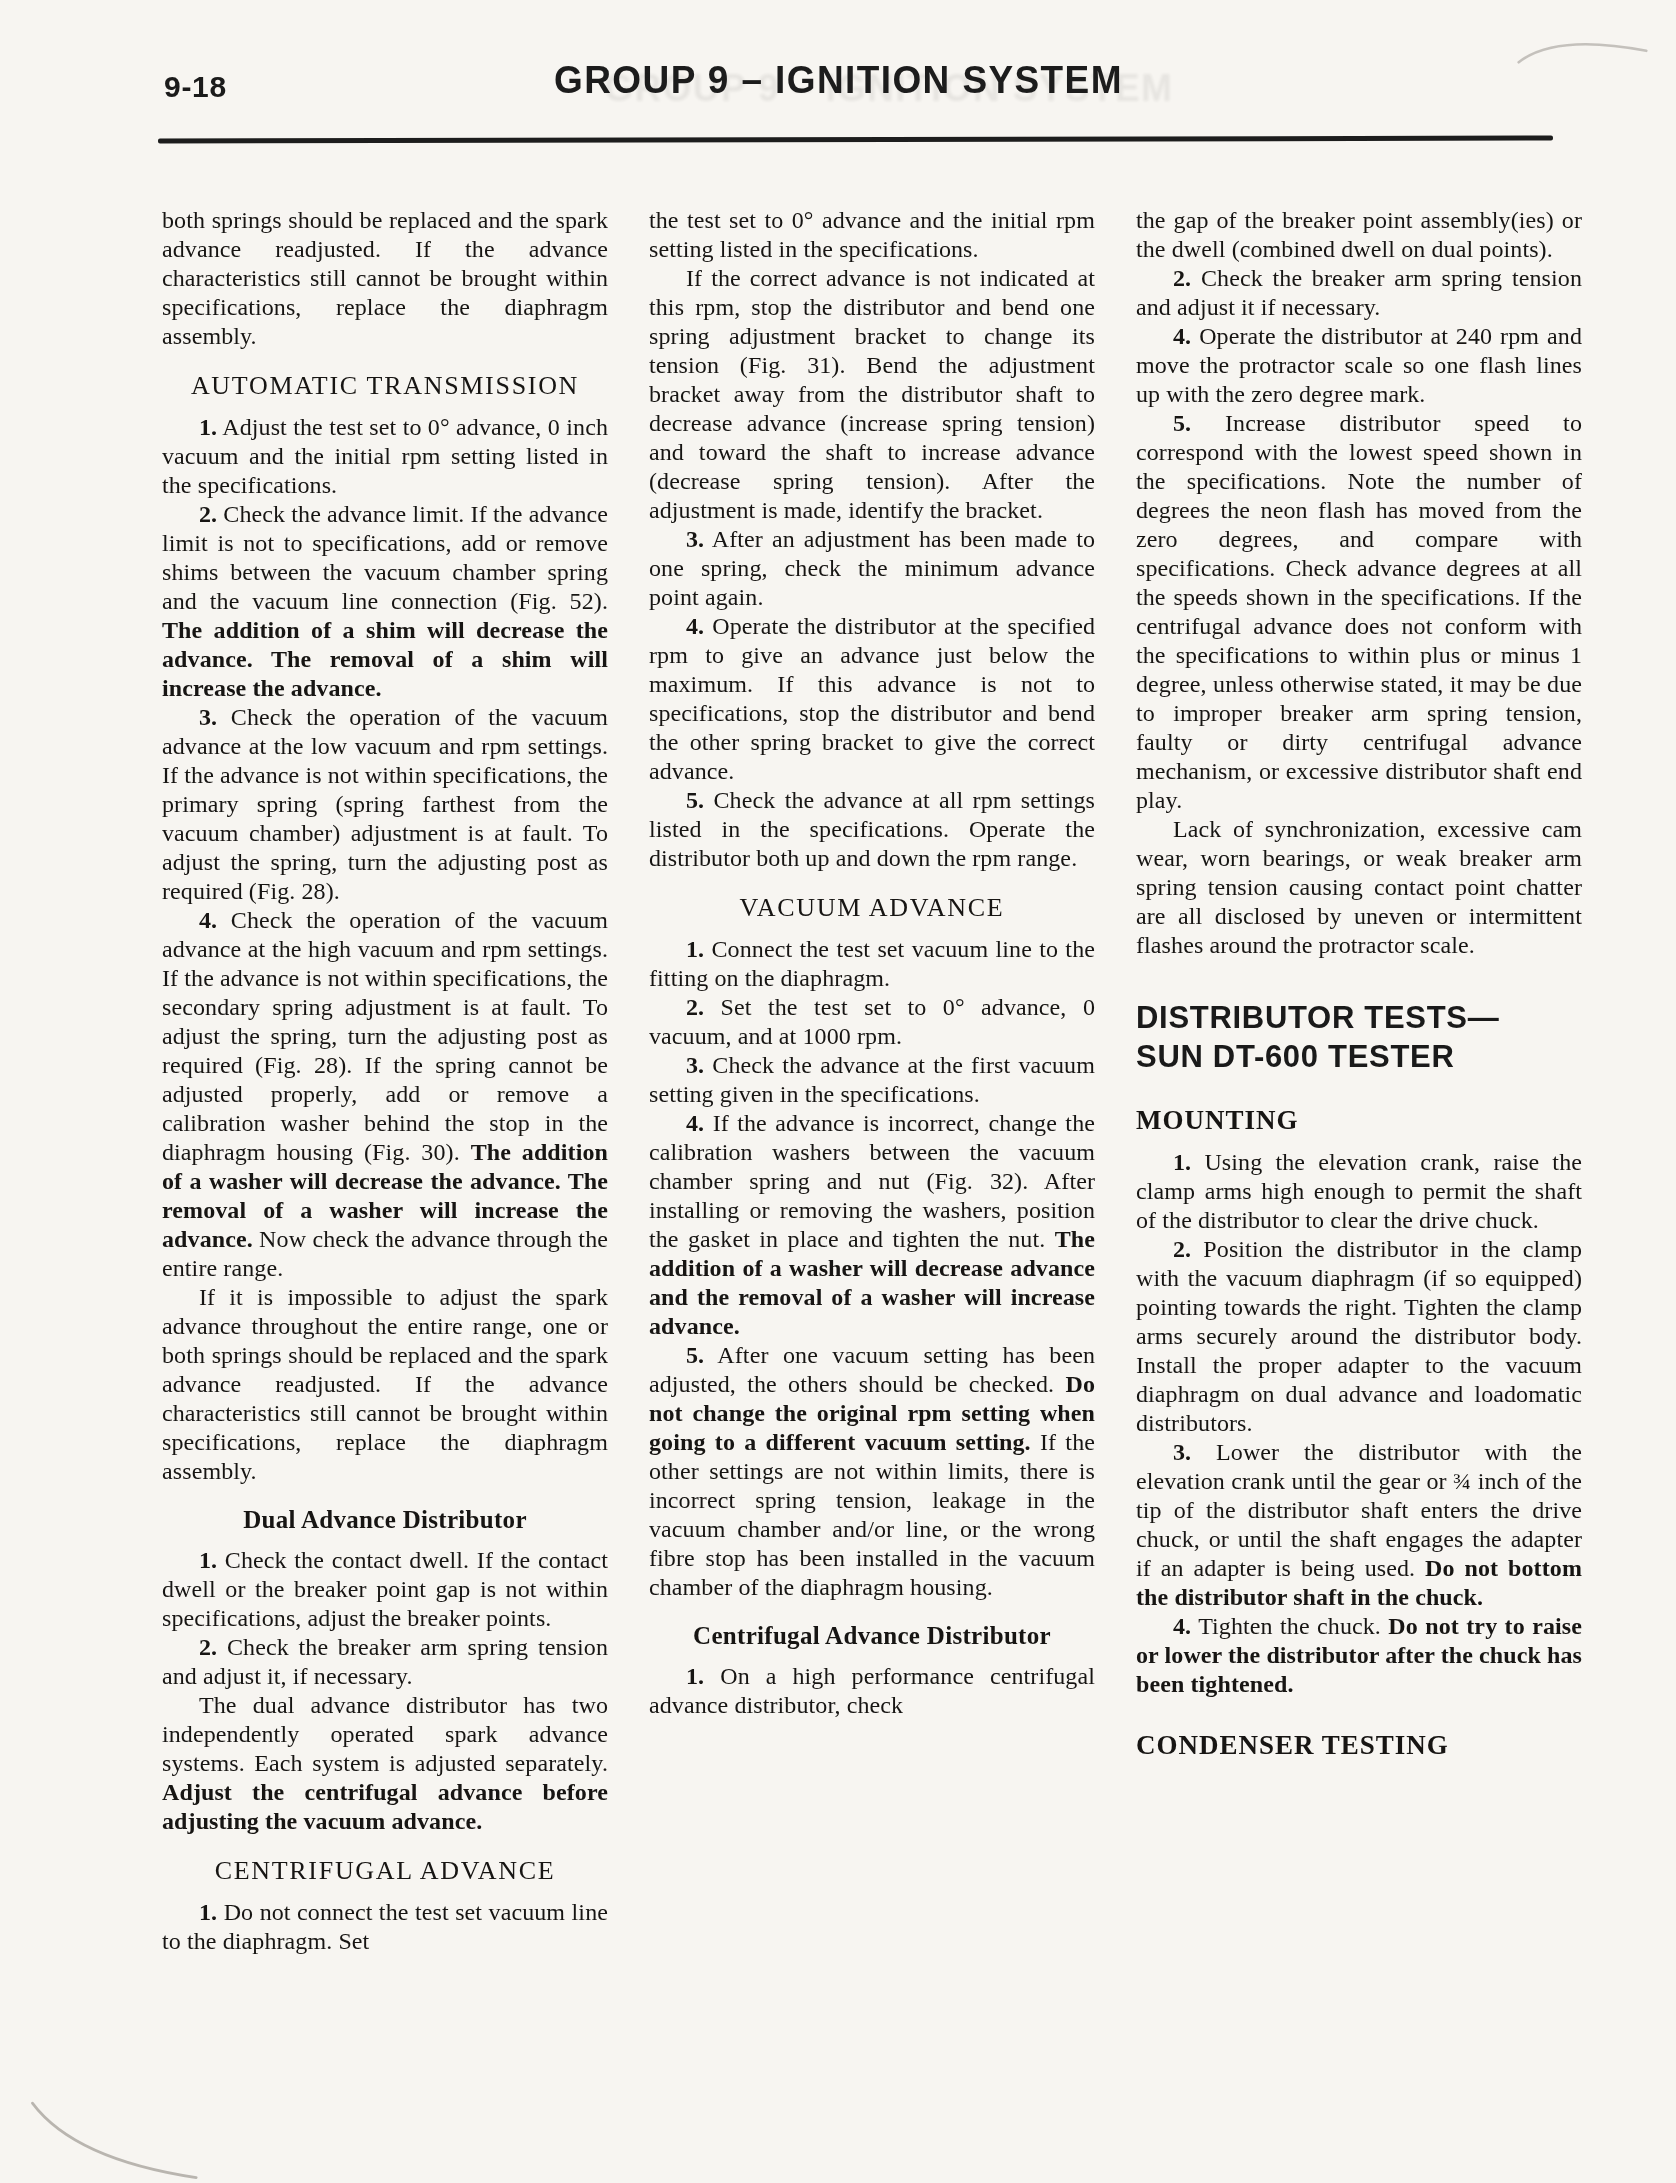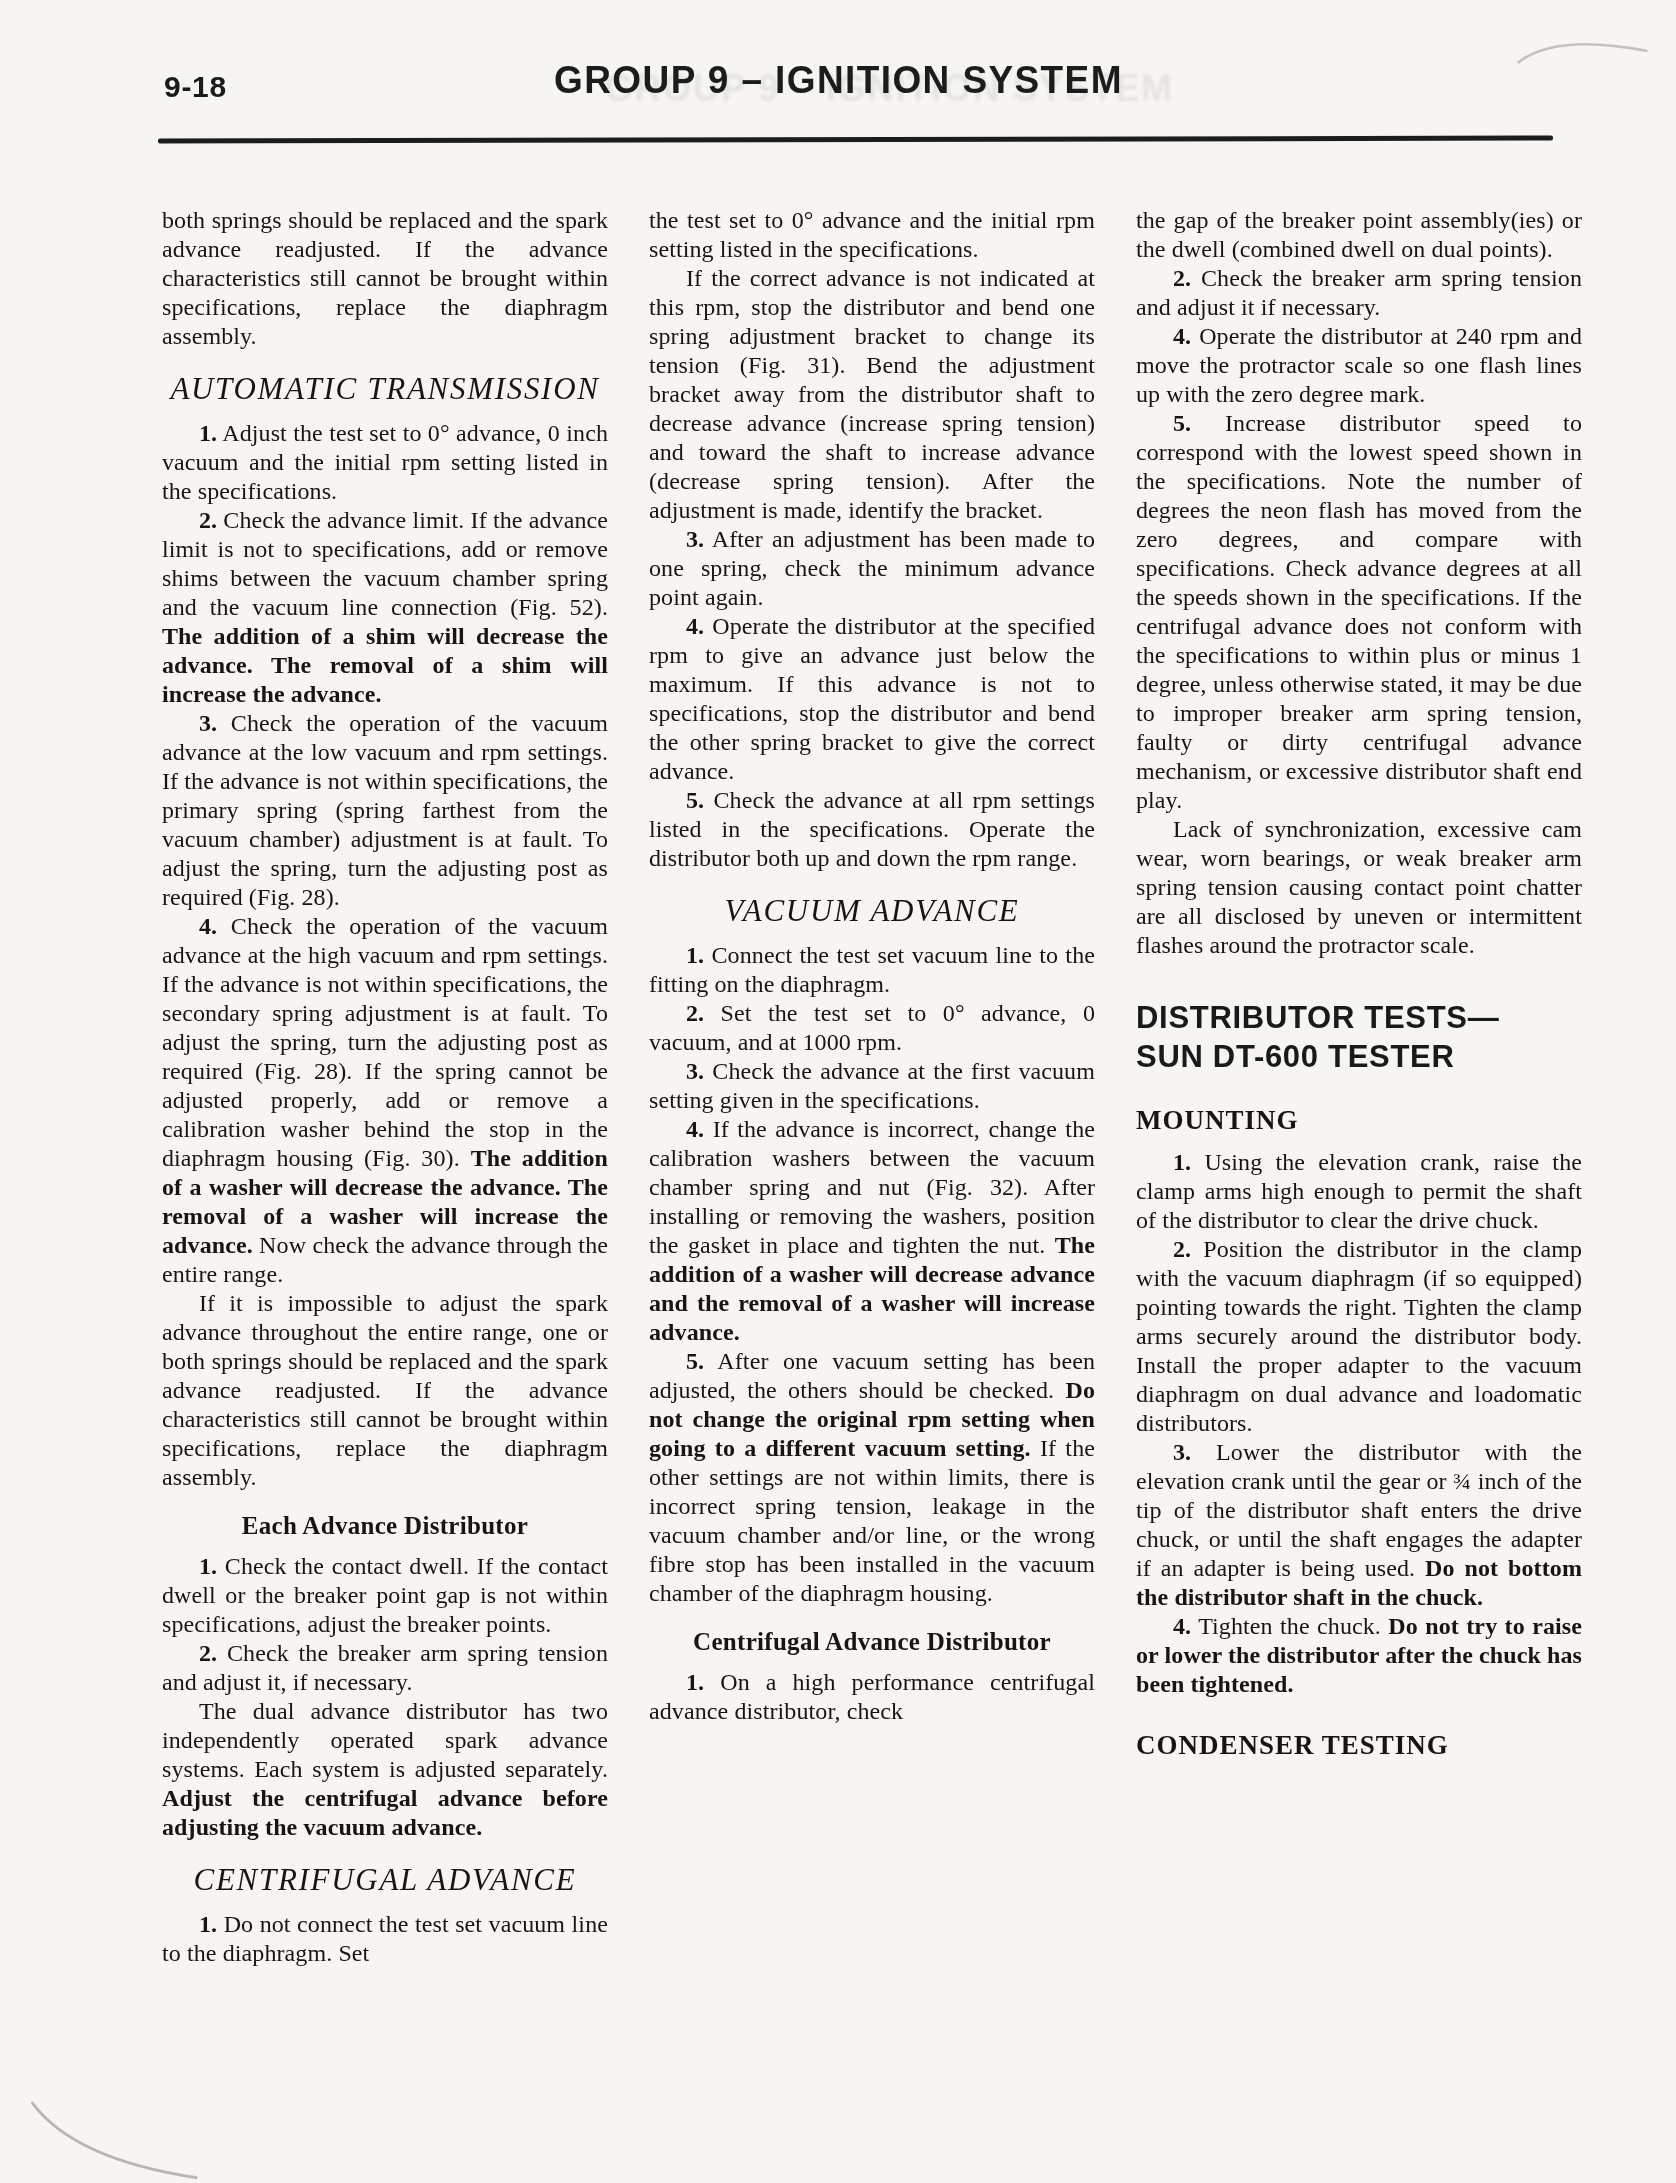--- a/index.html
+++ b/index.html
@@ -44,24 +44,23 @@
     margin:0;
     font-size:24px;line-height:29px;
     text-align:justify;
     letter-spacing:0.1px;
   }
   p.ind{text-indent:37px;}
   p.noind{text-indent:0;}
   .bseg{font-weight:bold;}
   h3.h-caps{
     margin:20px 0 12px 0;
-    font-size:31px;font-weight:normal;
+    font-size:26px;font-weight:normal;
     letter-spacing:1.7px;text-align:center;
     font-family:"Liberation Serif", serif;
-    font-style:italic;
   }
   h3.h-boldc{
     margin:20px 0 12px 0;
     font-size:25px;font-weight:bold;
     text-align:center;letter-spacing:0.3px;
   }
   h2.h-sans{
     margin:38px 0 19px 0;
     font-family:"Liberation Sans", sans-serif;
     font-size:31px;line-height:38px;font-weight:bold;
@@ -94,21 +93,21 @@
 
   <div class="cols">
     <div class="col">
         <p class="para noind"><span>both springs should be replaced and the spark advance readjusted. If the advance characteristics still cannot be brought within specifications, replace the diaphragm assembly.</span></p>
         <h3 class="h-caps">AUTOMATIC TRANSMISSION</h3>
         <p class="para ind"><span class="bseg">1.</span><span> Adjust the test set to 0° advance, 0 inch vacuum and the initial rpm setting listed in the specifications.</span></p>
         <p class="para ind"><span class="bseg">2.</span><span> Check the advance limit. If the advance limit is not to specifications, add or remove shims between the vacuum chamber spring and the vacuum line connection (Fig. 52). </span><span class="bseg">The addition of a shim will decrease the advance. The removal of a shim will increase the advance.</span></p>
         <p class="para ind"><span class="bseg">3.</span><span> Check the operation of the vacuum advance at the low vacuum and rpm settings. If the advance is not within specifications, the primary spring (spring farthest from the vacuum chamber) adjustment is at fault. To adjust the spring, turn the adjusting post as required (Fig. 28).</span></p>
         <p class="para ind"><span class="bseg">4.</span><span> Check the operation of the vacuum advance at the high vacuum and rpm settings. If the advance is not within specifications, the secondary spring adjustment is at fault. To adjust the spring, turn the adjusting post as required (Fig. 28). If the spring cannot be adjusted properly, add or remove a calibration washer behind the stop in the diaphragm housing (Fig. 30). </span><span class="bseg">The addition of a washer will decrease the advance. The removal of a washer will increase the advance.</span><span> Now check the advance through the entire range.</span></p>
         <p class="para ind"><span>If it is impossible to adjust the spark advance throughout the entire range, one or both springs should be replaced and the spark advance readjusted. If the advance characteristics still cannot be brought within specifications, replace the diaphragm assembly.</span></p>
-        <h3 class="h-boldc">Each Advance Distributor</h3>
+        <h3 class="h-boldc">Dual Advance Distributor</h3>
         <p class="para ind"><span class="bseg">1.</span><span> Check the contact dwell. If the contact dwell or the breaker point gap is not within specifications, adjust the breaker points.</span></p>
         <p class="para ind"><span class="bseg">2.</span><span> Check the breaker arm spring tension and adjust it, if necessary.</span></p>
         <p class="para ind"><span>The dual advance distributor has two independently operated spark advance systems. Each system is adjusted separately. </span><span class="bseg">Adjust the centrifugal advance before adjusting the vacuum advance.</span></p>
         <h3 class="h-caps">CENTRIFUGAL ADVANCE</h3>
         <p class="para ind"><span class="bseg">1.</span><span> Do not connect the test set vacuum line to the diaphragm. Set</span></p>
       </div>
     <div class="col">
         <p class="para noind"><span>the test set to 0° advance and the initial rpm setting listed in the specifications.</span></p>
         <p class="para ind"><span>If the correct advance is not indicated at this rpm, stop the distributor and bend one spring adjustment bracket to change its tension (Fig. 31). Bend the adjustment bracket away from the distributor shaft to decrease advance (increase spring tension) and toward the shaft to increase advance (decrease spring tension). After the adjustment is made, identify the bracket.</span></p>
         <p class="para ind"><span class="bseg">3.</span><span> After an adjustment has been made to one spring, check the minimum advance point again.</span></p>

